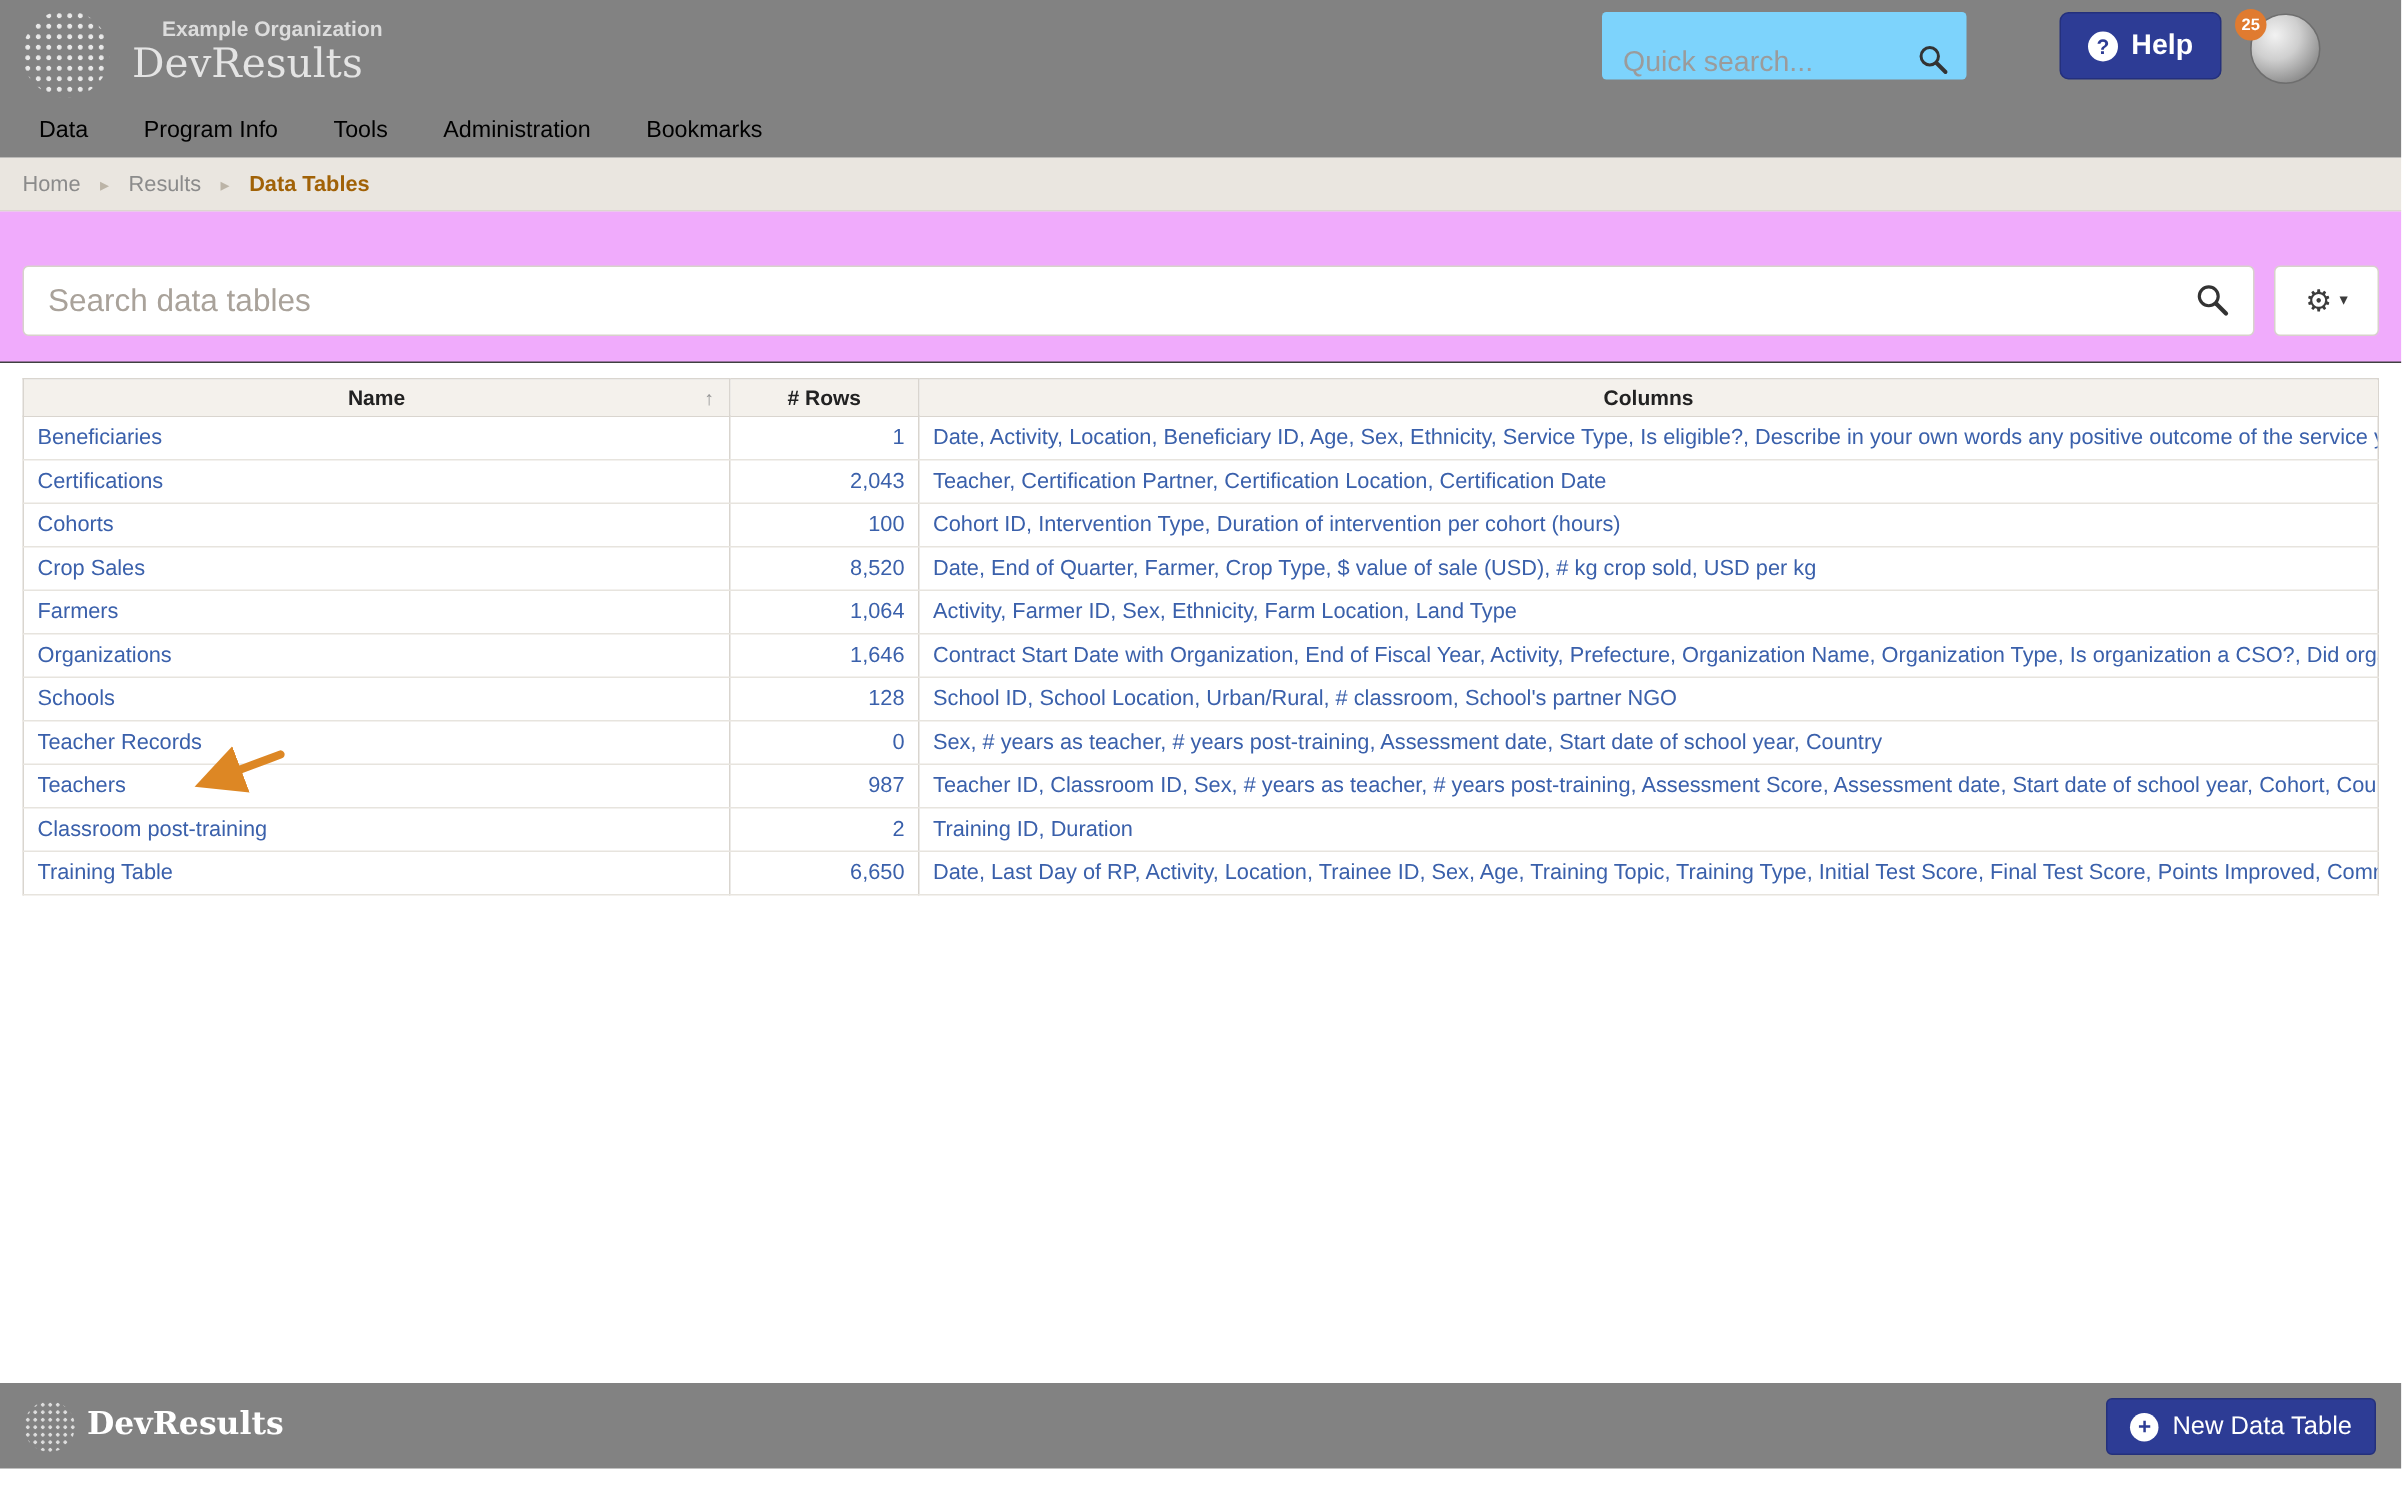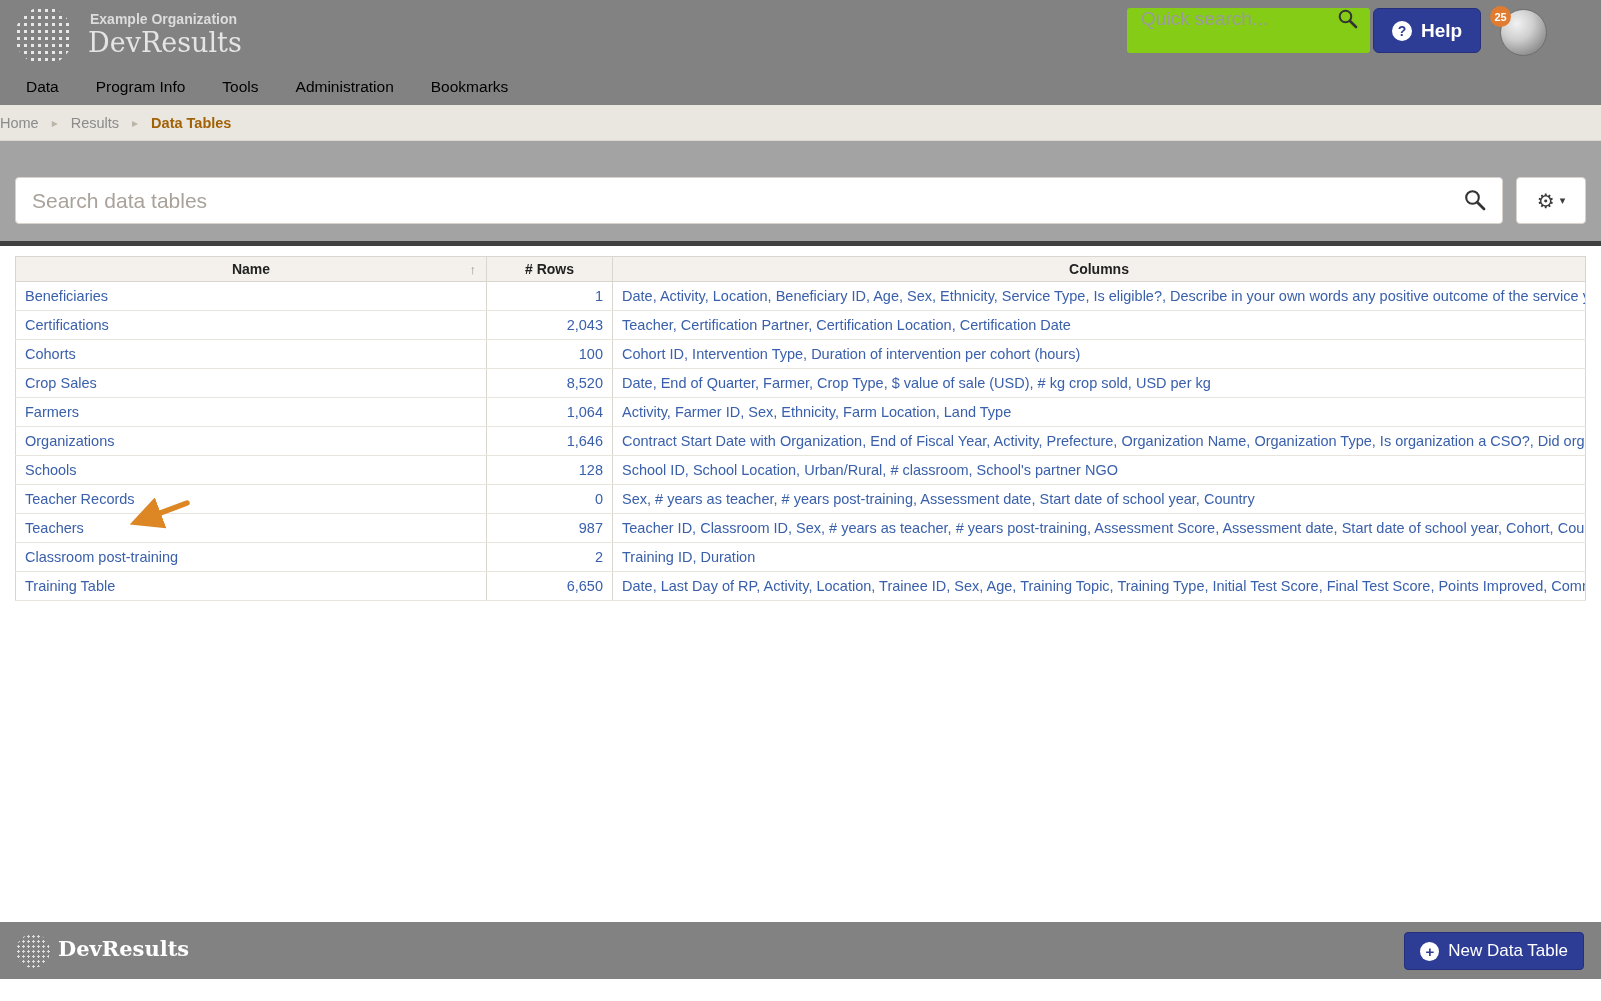--- a/index.html
+++ b/index.html
@@ -4,46 +4,46 @@
 <style>
   * { margin:0; padding:0; box-sizing:border-box; }
   html,body { background:#fff; }
   body { font-family:"Liberation Sans", sans-serif; }
   .page { position:relative; width:1601px; height:1001px; overflow:hidden; background:#fff; }
 
   
   .topbar { position:relative; width:100%; height:105px; background:#828282; }
   .globe { border-radius:50%; background-image:radial-gradient(#e8e8e8 1.6px, rgba(232,232,232,0) 1.75px); background-size:7px 7px; }
   .logo-lg { position:absolute; left:15px; top:7px; width:58px; height:58px; }
-  .org { position:absolute; left:90px; top:11px; font-size:14px; font-weight:700; color:#dcdcdc; }
+  .org { position:absolute; left:108px; top:11px; font-size:14px; font-weight:700; color:#dcdcdc; }
   .brand { position:absolute; left:88px; top:27px; font-size:27px; color:#e4e4e4; font-family:"DejaVu Serif", serif; }
 
-  .quick-search { position:absolute; left:1127px; top:8px; width:243px; height:45px; background:#84cc16; border-radius:3px; display:flex; align-items:flex-start; }
+  .quick-search { position:absolute; left:1068px; top:8px; width:243px; height:45px; background:#7dd3fc; border-radius:3px; display:flex; align-items:flex-end; }
   .quick-search input { flex:1; min-width:0; border:none; outline:none; padding:0 4px 0 14px; font-size:19px; color:#555; background:transparent; }
   .quick-search input::placeholder { color:#9b9b9b; }
   .qs-btn { background:none; border:none; padding:0 12px 0 4px; cursor:pointer; display:flex; align-items:center; }
 
   .help-btn { position:absolute; left:1373px; top:8px; width:108px; height:45px; background:#2d3c95; border:1px solid #24307c; border-radius:6px; color:#fff; font-weight:700; font-size:19px; display:flex; align-items:center; justify-content:center; gap:9px; cursor:pointer; font-family:"Liberation Sans", sans-serif; }
   .help-icon { width:20px; height:20px; border-radius:50%; background:#fff; color:#2d3c95; font-size:14px; font-weight:700; display:flex; align-items:center; justify-content:center; }
 
   .avatar-wrap { position:absolute; left:1500px; top:9px; width:47px; height:47px; cursor:pointer; }
   .avatar { width:47px; height:47px; border-radius:50%; border:1px solid #6e6e6e; background:radial-gradient(circle at 35% 30%, #f2f2f2 0%, #cfcfcf 38%, #969696 72%, #6d6d6d 100%); }
   .badge { position:absolute; left:-10px; top:-3px; min-width:21px; height:21px; padding:0 4px; border-radius:11px; background:#e07b30; color:#fff; font-size:11px; font-weight:700; display:flex; align-items:center; justify-content:center; z-index:3; }
 
   .mainnav { position:absolute; left:0; bottom:0; height:36px; display:flex; align-items:center; padding-left:26px; gap:37px; }
   .mainnav a { color:#000000; font-size:15.5px; text-decoration:none; cursor:pointer; }
 
   
-  .breadcrumb { height:36px; background:#eae6e0; border-bottom:1px solid #dcd7cf; display:flex; align-items:center; font-size:14.5px; }
+  .breadcrumb { height:36px; background:#eae6e0; border-bottom:1px solid #dcd7cf; display:flex; align-items:center; padding-left:15px; font-size:14.5px; }
   .breadcrumb a { color:#8b8b8b; text-decoration:none; cursor:pointer; }
   .bc-sep { color:#bcb4a7; margin:0 13px; font-size:12px; }
   .bc-current { color:#a16207; font-weight:700; }
 
   
-  .searchband { background:#a3a3a3; padding:36px 15px 17px 15px; display:flex; align-items:flex-end; gap:13px; border-bottom:5px solid #404040; }
+  .searchband { background:#f0abfc; padding:36px 15px 17px 15px; display:flex; align-items:flex-end; gap:13px; border-bottom:1px solid #404040; }
   .big-search { flex:1; height:47px; background:#fff; border:1px solid #d7d2cb; border-radius:4px; display:flex; align-items:center; overflow:hidden; }
   .big-search input { flex:1; min-width:0; border:none; outline:none; padding:0 16px; font-size:21px; color:#444; }
   .big-search input::placeholder { color:#a9a29a; }
   .bs-btn { background:none; border:none; padding:0 16px; cursor:pointer; display:flex; align-items:center; }
   .gear-btn { width:70px; height:47px; background:#fff; border:1px solid #d7d2cb; border-radius:4px; display:flex; align-items:center; justify-content:center; gap:5px; cursor:pointer; }
   .gear-glyph { font-size:20px; color:#3c3c3c; line-height:1; }
   .caret-glyph { font-size:11px; color:#3c3c3c; line-height:1; }
 
   
   .content { background:#fff; padding:10px 15px 0 15px; position:relative; }

